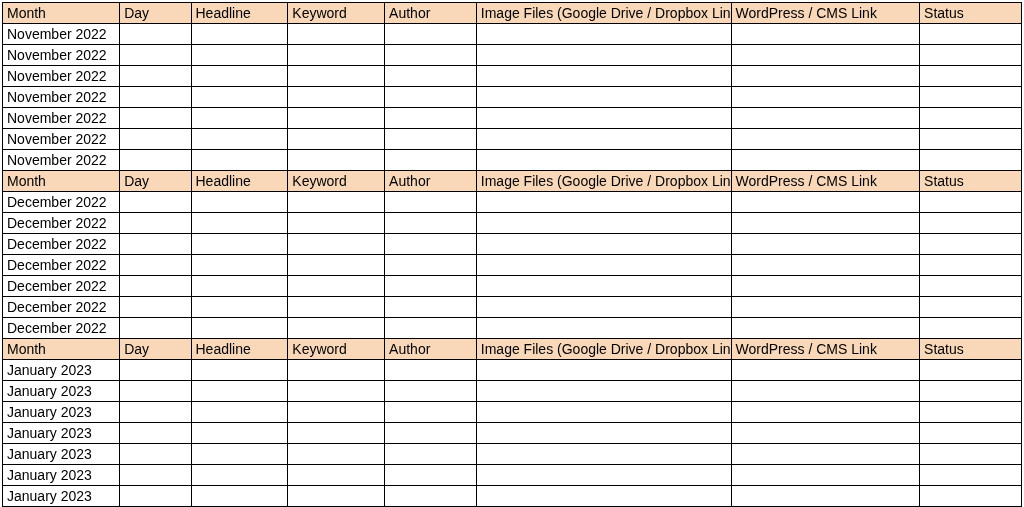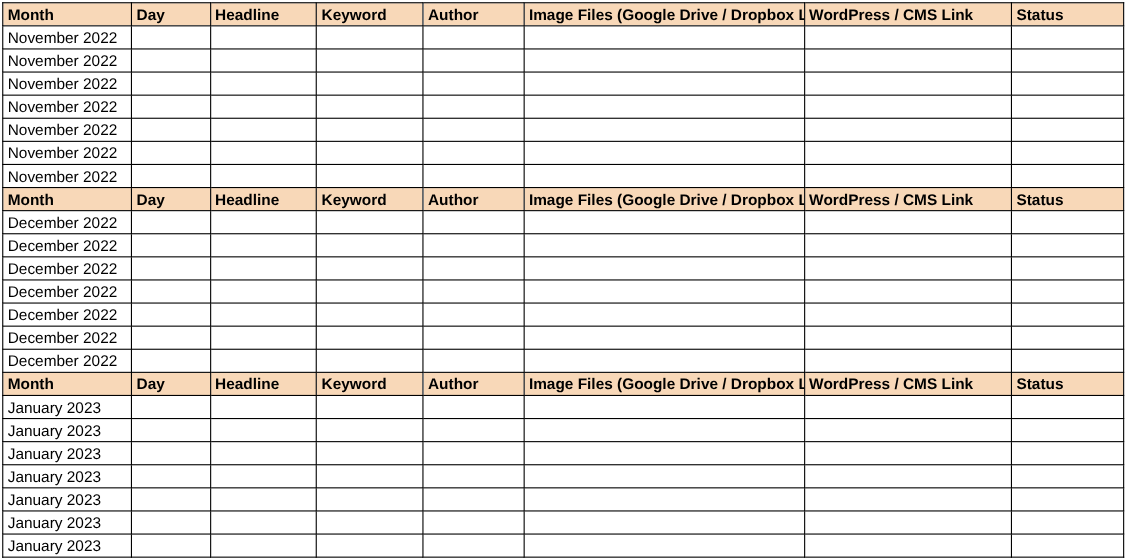--- a/index.html
+++ b/index.html
@@ -23,21 +23,21 @@
       padding: 2px 4px;
       text-align: left;
       height: 20px;
       overflow: hidden;
       white-space: nowrap;
       font-size: 14px;
       vertical-align: middle;
     }
     .header-row td {
       background-color: #f8d8b8;
-      font-weight: bold;
+      font-weight: normal;
     }
     .data-row td {
       background-color: #fff;
     }
     col.col-month { width: 11.5%; }
     col.col-day { width: 7%; }
     col.col-headline { width: 9.5%; }
     col.col-keyword { width: 9.5%; }
     col.col-author { width: 9%; }
     col.col-image { width: 25%; }

